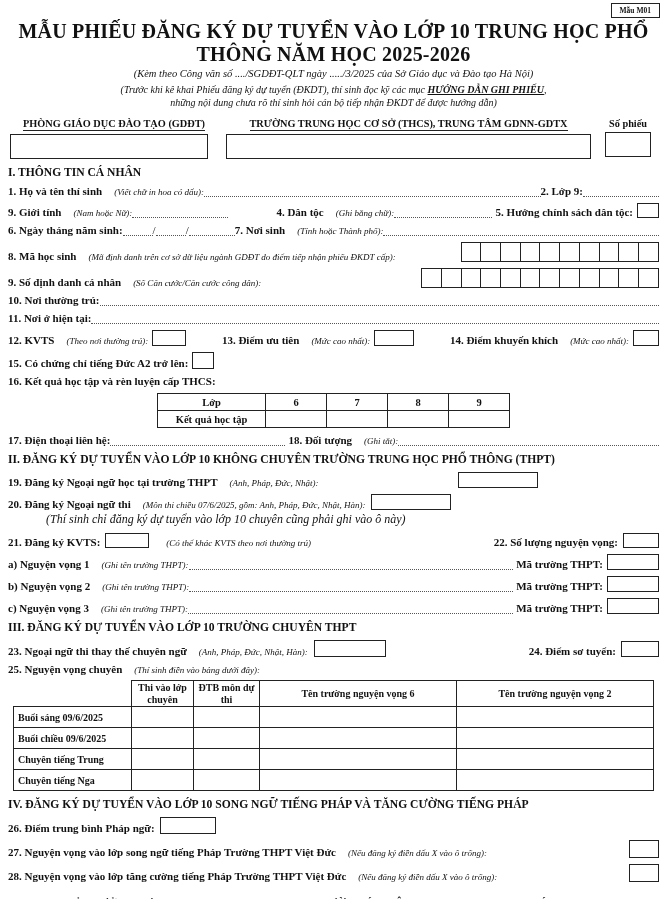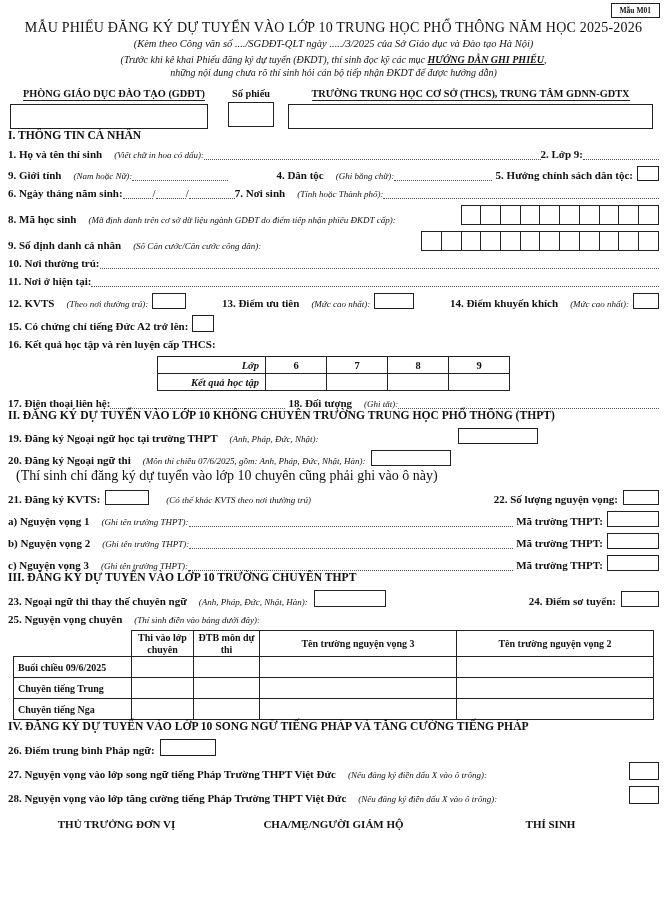--- a/index.html
+++ b/index.html
@@ -6,80 +6,80 @@
   html,body { background:#fff; }
   body {
     width:667px; height:899px; position:relative; overflow:hidden;
     font-family:"Liberation Serif","DejaVu Serif",serif;
     color:#111; padding:4px 8px 0 8px; font-size:11px;
   }
   .badge {
     position:absolute; top:3px; right:7px; border:1.5px solid #222;
     font-size:7.5px; font-weight:bold; padding:2px 8px;
   }
-  .title { text-align:center; font-weight:normal; font-size:14px; margin-top:16px; letter-spacing:.2px; }
+  .title { text-align:center; font-weight:bold; font-size:20px; margin-top:16px; letter-spacing:.2px; }
   .subtitle { text-align:center; font-style:italic; font-size:10.5px; margin-top:2px; }
   .note { text-align:center; font-style:italic; font-size:10px; margin-top:4px; line-height:13px; }
   .note b { font-style:italic;text-decoration:underline; }
   .org-row { display:flex; margin-top:8px; align-items:flex-start; }
   .org-col { text-align:center; }
   .org-lbl { font-weight:bold; font-size:10.3px; border-bottom:1px solid #222; display:inline-block; padding-bottom:1px; }
   .org-box { border:1.5px solid #222; height:25px; margin-top:3px; }
-  .sec-title { font-weight:bold; font-size:11.6px; margin-top:0; }
+  .sec-title { font-weight:bold; font-size:11.6px; margin-top:7px; }
   .row { display:flex; align-items:flex-end; margin-top:6px; }
   .lbl { font-weight:bold; white-space:nowrap; }
   .plain { white-space:nowrap; }
   .hint { font-style:italic; font-size:9px; white-space:nowrap; padding-left:12px; }
   .dots { flex:1 1 auto; border-bottom:1.2px dotted #555; height:12px; min-width:8px; }
   .dots-fixed { flex:0 0 auto; border-bottom:1.2px dotted #555; height:12px; }
   .box { border:1.3px solid #222; display:inline-block; background:#fff; }
   .cb { width:22px; height:15px; margin-left:4px; }
   .cells { display:flex; margin-left:auto; }
   .dcell { width:21px; height:20px; border:1.3px solid #222; margin-left:-1.3px; background:#fff; }
   .spacer { flex:1 1 auto; }
   table { border-collapse:collapse; }
   .t16 { margin:6px auto 0 auto; }
   .t16 th,.t16 td { border:1.2px solid #222; font-size:10.5px; height:17px; padding:0 6px; }
   .t16 th { font-weight:bold; }
   .t16 .vcol { width:61px; }
-  .t16 .lcol { width:108px; font-weight:bold; text-align:right;font-style:italic; }
+  .t16 .lcol { width:108px; font-weight:bold; text-align:center; }
   .t25 { margin:5px auto 0 auto; }
   .t25 th,.t25 td { border:1.2px solid #222; font-size:10px; padding:1px 4px; }
   .t25 th { font-weight:bold; line-height:11.5px; height:26px; }
   .t25 .corner { border:none; }
   .t25 td.rlbl { font-weight:bold; height:21px; }
   .sig-row { display:flex; margin-top:14px; }
   .sig-col { flex:1; text-align:center; }
   .sig-t { font-weight:bold; font-size:11px; }
-  .sub-note { font-size:14px; margin:2px 0 0 8px; }
+  .sub-note { font-style:italic; font-size:12px; margin:2px 0 0 38px; }
 </style>
 </head>
 <body>
 
 <div class="badge">Mẫu M01</div>
 
 <div class="title">MẪU PHIẾU ĐĂNG KÝ DỰ TUYỂN VÀO LỚP 10 TRUNG HỌC PHỔ THÔNG NĂM HỌC 2025-2026</div>
 <div class="subtitle">(Kèm theo Công văn số ..../SGDĐT-QLT ngày ...../3/2025 của Sở Giáo dục và Đào tạo Hà Nội)</div>
 <div class="note">
   <span>(Trước khi kê khai Phiếu đăng ký dự tuyển (ĐKDT), thí sinh đọc kỹ các mục </span><b>HƯỚNG DẪN GHI PHIẾU</b><span>,</span><br>
   <span>những nội dung chưa rõ thí sinh hỏi cán bộ tiếp nhận ĐKDT để được hướng dẫn)</span>
 </div>
 
 <div class="org-row">
   <div class="org-col" style="width:212px;">
     <span class="org-lbl">PHÒNG GIÁO DỤC ĐÀO TẠO (GDĐT)</span>
     <div class="org-box" style="width:198px; margin-left:2px;"></div>
   </div>
+  <div class="org-col" style="flex:1; padding:0 6px;">
+    <span class="org-lbl">TRƯỜNG TRUNG HỌC CƠ SỞ (THCS), TRUNG TÂM GDNN-GDTX</span>
+    <div class="org-box" style="width:100%;"></div>
+  </div>
   <div class="org-col" style="width:62px;">
     <span class="lbl" style="font-size:10.3px;">Số phiếu</span>
     <div class="org-box" style="width:46px; margin:3px auto 0 auto;"></div>
-  </div>
-  <div class="org-col" style="flex:1; padding:0 6px;">
-    <span class="org-lbl">TRƯỜNG TRUNG HỌC CƠ SỞ (THCS), TRUNG TÂM GDNN-GDTX</span>
-    <div class="org-box" style="width:100%;"></div>
   </div>
 </div>
 
 <div class="sec-title">I. THÔNG TIN CÁ NHÂN</div>
 
 <div class="row">
   <span class="lbl">1. Họ và tên thí sinh</span>
   <span class="hint">(Viết chữ in hoa có dấu):</span>
   <span class="dots"></span>
   <span class="lbl">2. Lớp 9:</span>
@@ -268,22 +268,29 @@
   <span class="lbl">25. Nguyện vọng chuyên</span>
   <span class="hint">(Thí sinh điền vào bảng dưới đây):</span>
 </div>
 
 <table class="t25">
   <tbody>
       <tr>
     <th class="corner" style="width:118px;"></th>
     <th style="width:62px;">Thi vào lớp chuyên</th>
     <th style="width:66px;">ĐTB môn dự thi</th>
-    <th style="width:197px;">Tên trường nguyện vọng 3</th>
+    <th style="width:197px;">Tên trường nguyện vọng 6</th>
     <th style="width:197px;">Tên trường nguyện vọng 2</th>
+  </tr>
+  <tr>
+    <td class="rlbl">Buổi sáng 09/6/2025</td>
+    <td></td>
+    <td></td>
+    <td></td>
+    <td></td>
   </tr>
   <tr>
     <td class="rlbl">Buổi chiều 09/6/2025</td>
     <td></td>
     <td></td>
     <td></td>
     <td></td>
   </tr>
   <tr>
     <td class="rlbl">Chuyên tiếng Trung</td>

